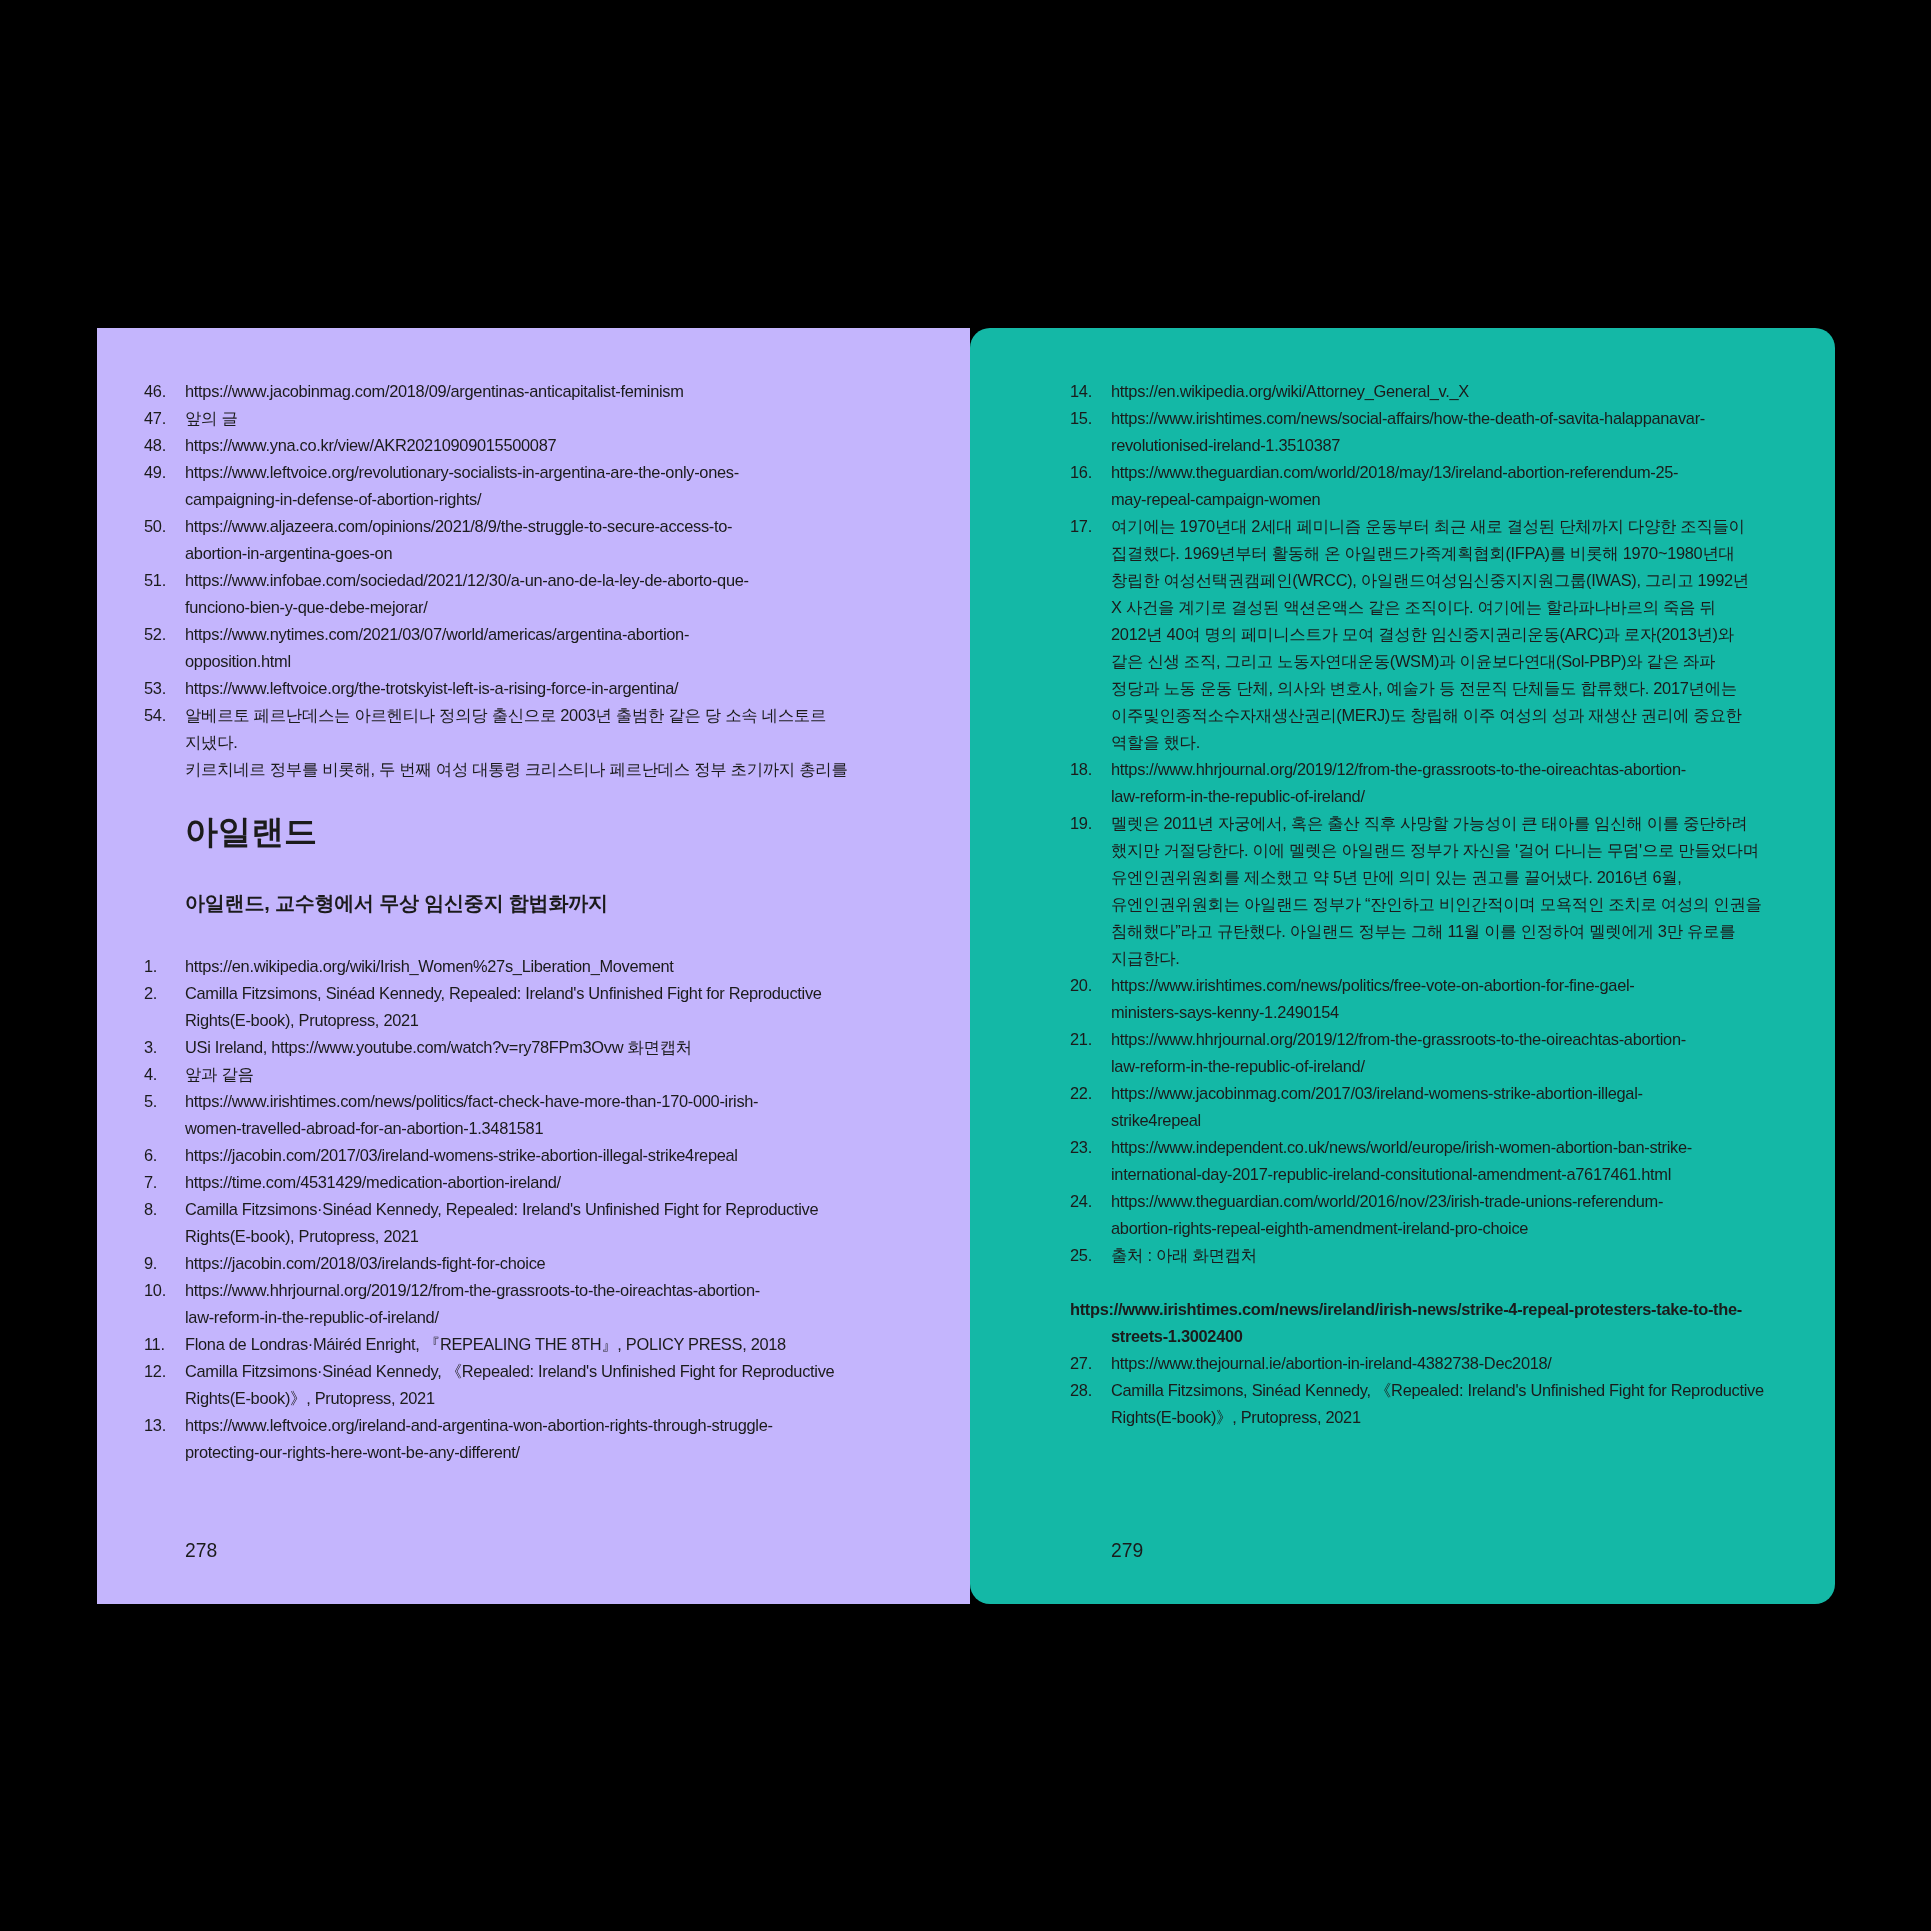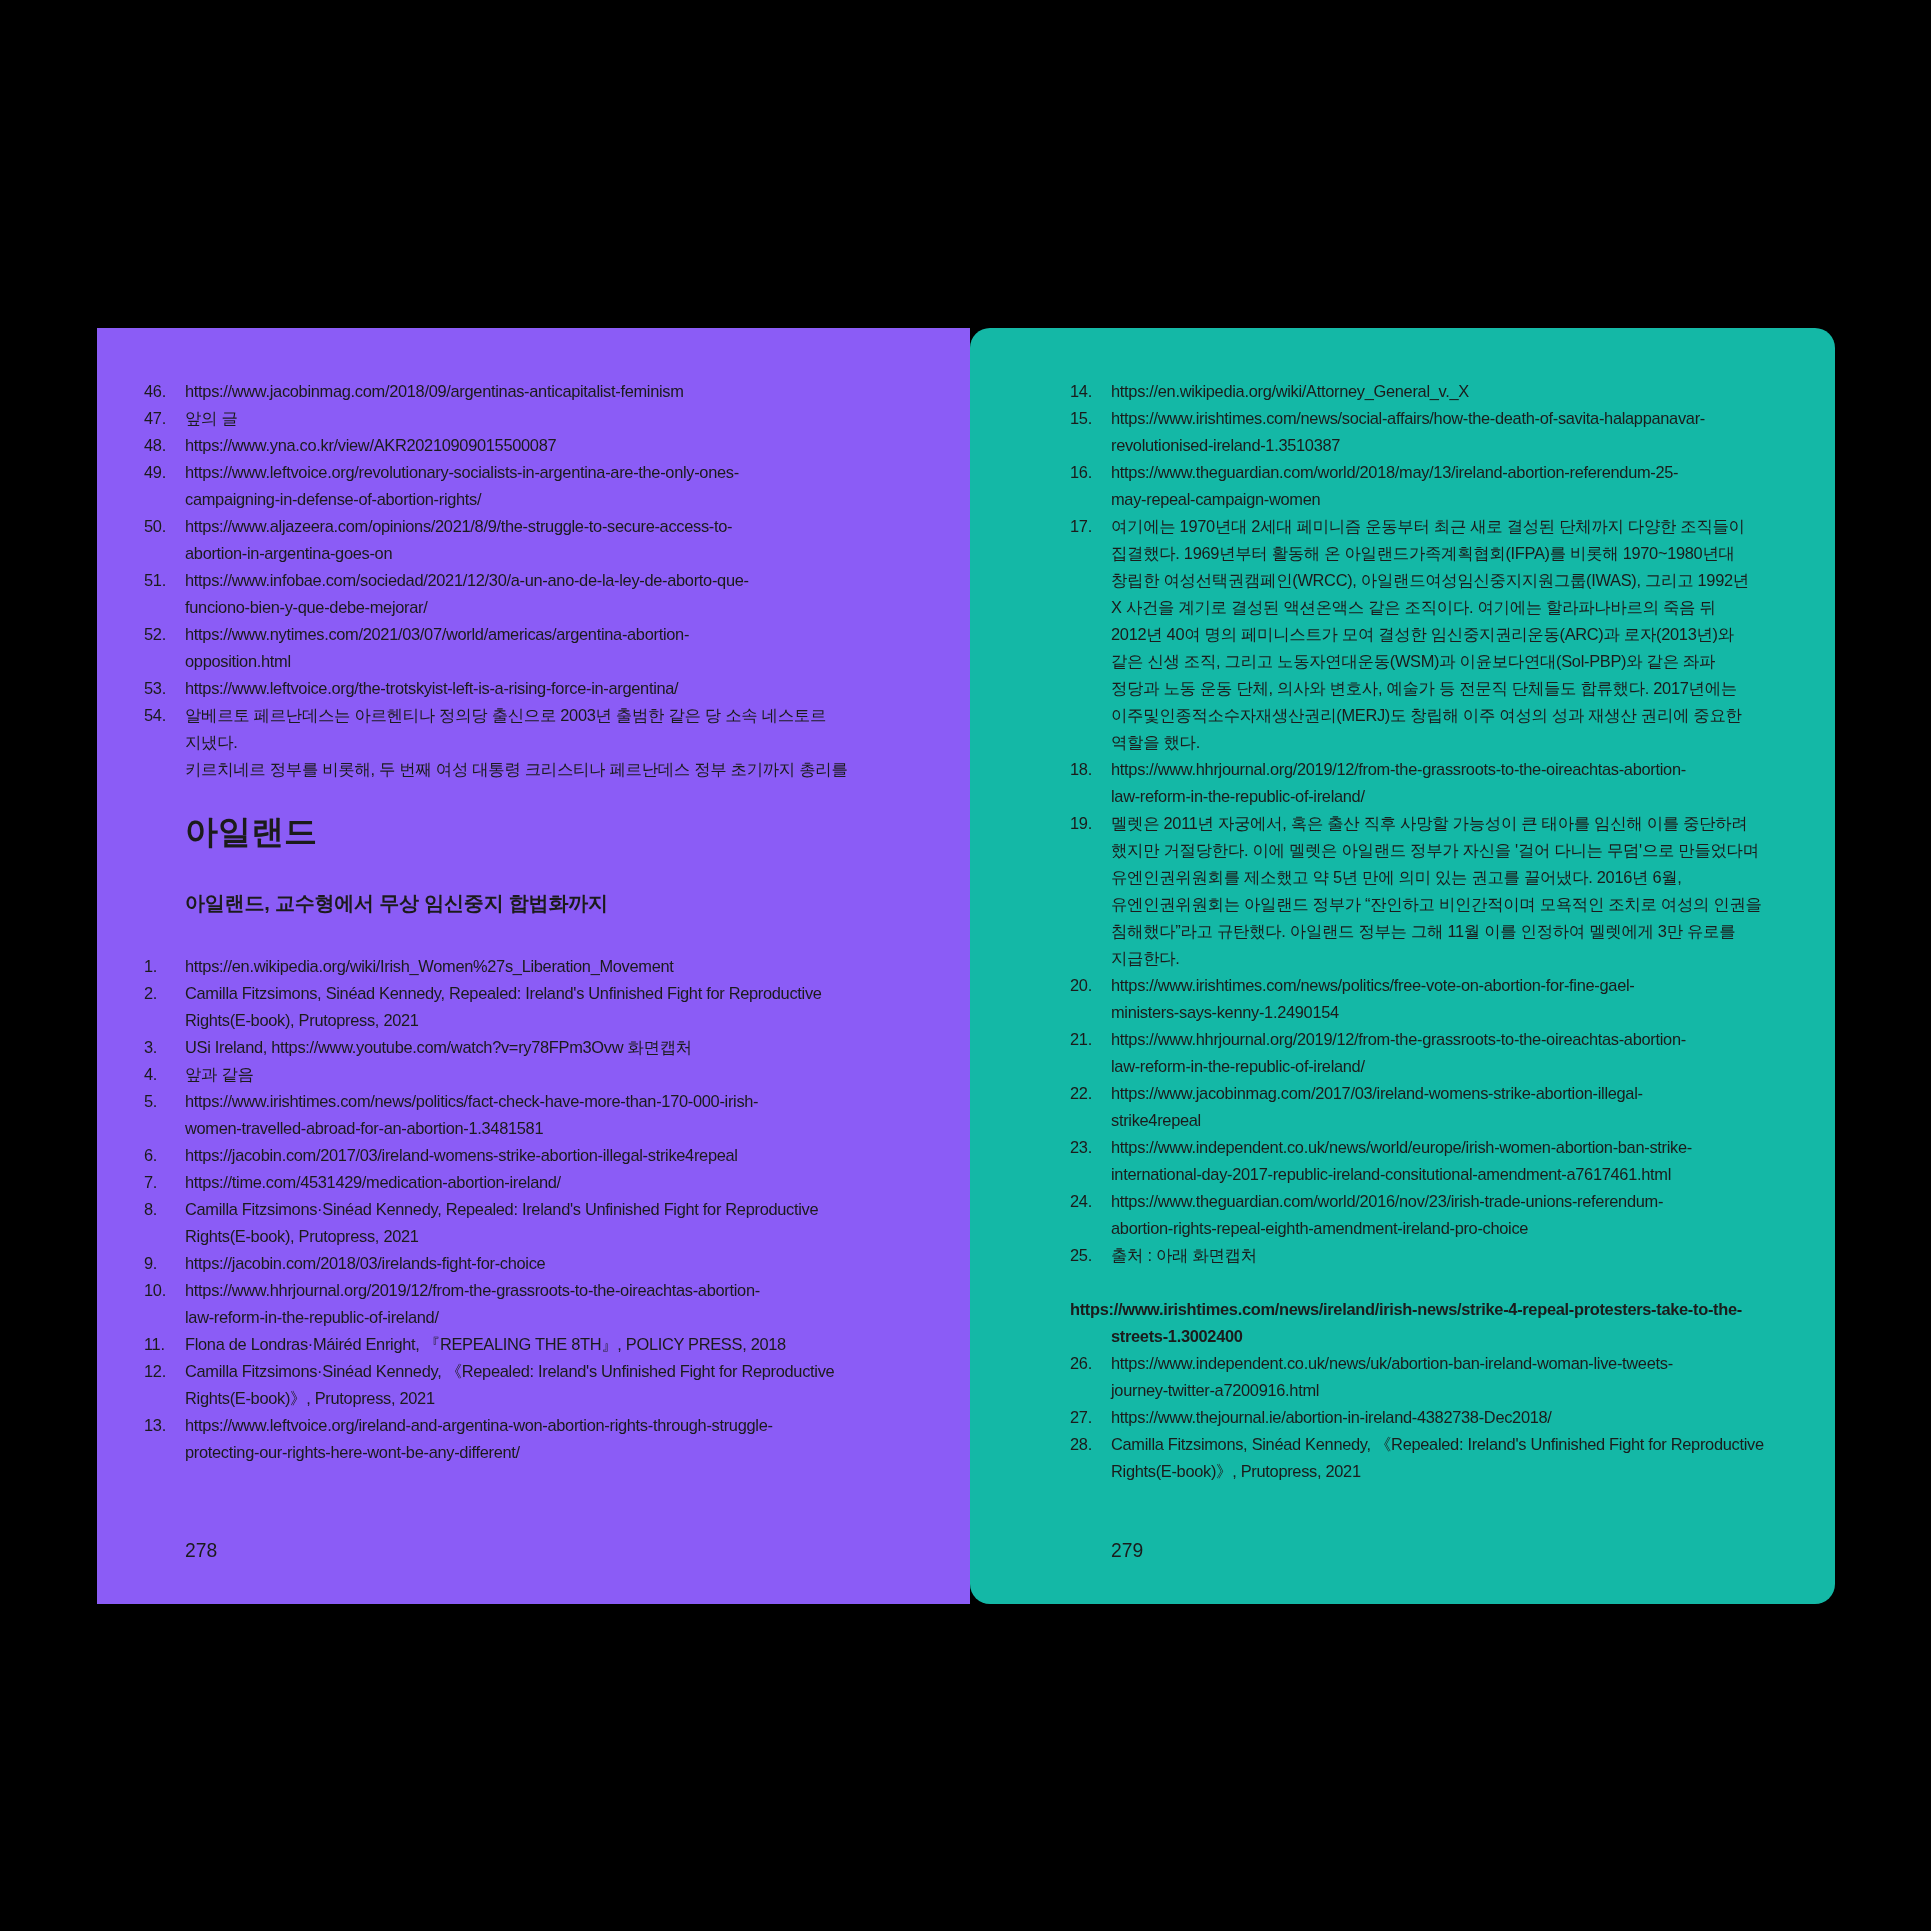--- a/index.html
+++ b/index.html
@@ -10,21 +10,21 @@
     font-family:"Liberation Sans","DejaVu Sans",sans-serif;
     color:#1b1b1b;
     -webkit-font-smoothing:antialiased;
   }
   .spread{
     position:absolute;left:97px;top:328px;
     width:1738px;height:1276px;
     display:flex;
   }
   .page{position:relative;width:869px;height:1276px;overflow:hidden;}
-  .page-left{background:#8b5cf6;padding-left:8px;}
+  .page-left{background:#c4b5fd;padding-left:8px;}
   .page-right{background:#14b8a6;border-radius:20px;}
 
   .content{position:absolute;top:0;left:0;right:0;padding-top:50px;}
   .left-content{padding-left:47px;padding-right:9.7px;}
   .right-content{padding-left:100px;padding-right:9.7px;}
 
   .ref-list{font-size:16.4px;line-height:27px;letter-spacing:-0.3px;}
   .ref-item{display:flex;}
   .ref-item.gap-before{margin-top:27px;font-weight:bold;}
   .ref-num{flex:0 0 41px;width:41px;}
@@ -307,27 +307,20 @@
             </div>
           </div>
           <div class="ref-item gap-before">
             <span class="ref-num"></span>
             <div class="ref-text">
               <div class="ref-line outdent">https://www.irishtimes.com/news/ireland/irish-news/strike-4-repeal-protesters-take-to-the-</div>
               <div class="ref-line">streets-1.3002400</div>
             </div>
           </div>
           <div class="ref-item">
-            <span class="ref-num">26.</span>
-            <div class="ref-text">
-              <div class="ref-line">https://www.independent.co.uk/news/uk/abortion-ban-ireland-woman-live-tweets-</div>
-              <div class="ref-line">journey-twitter-a7200916.html</div>
-            </div>
-          </div>
-          <div class="ref-item">
             <span class="ref-num">27.</span>
             <div class="ref-text">
               <div class="ref-line">https://www.thejournal.ie/abortion-in-ireland-4382738-Dec2018/</div>
             </div>
           </div>
           <div class="ref-item">
             <span class="ref-num">28.</span>
             <div class="ref-text">
               <div class="ref-line">Camilla Fitzsimons, Sinéad Kennedy, 《Repealed: Ireland's Unfinished Fight for Reproductive</div>
               <div class="ref-line">Rights(E-book)》, Prutopress, 2021</div>

